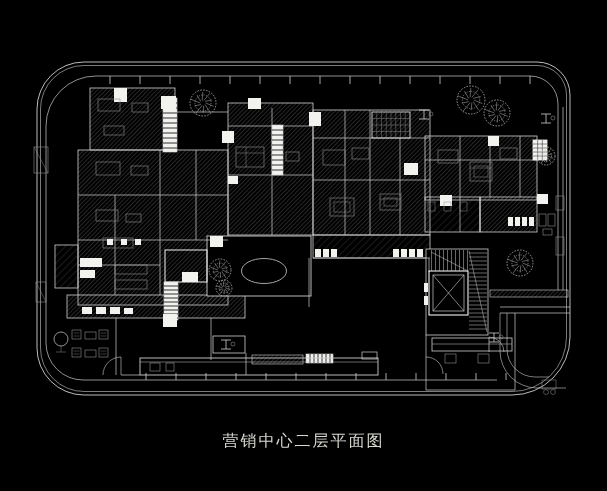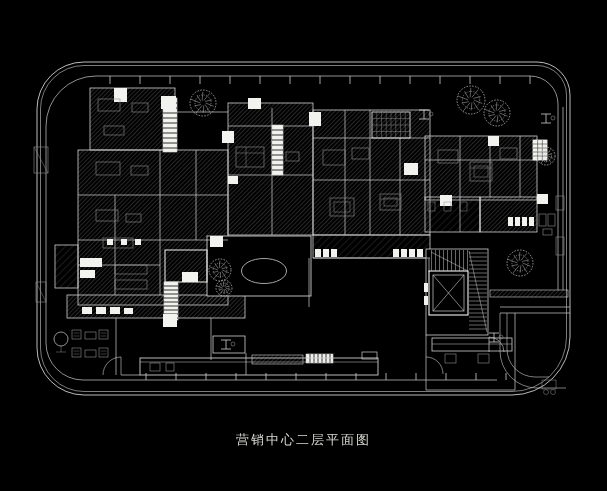--- a/index.html
+++ b/index.html
@@ -1,20 +1,20 @@
 <!DOCTYPE html>
 <html><head>
 <meta charset="utf-8">
 <style>
   html,body{margin:0;padding:0;background:#000;}
   .stage{position:relative;width:607px;height:491px;background:#000;overflow:hidden;
          font-family:"DejaVu Sans",sans-serif;}
   .stage svg{position:absolute;left:0;top:0;}
   .caption{position:absolute;left:0;top:431px;width:100%;text-align:center;
-           font-size:13px;letter-spacing:2px;font-weight:500;}
+           font-size:16px;letter-spacing:2px;font-weight:500;}
 </style>
 </head>
 <body>
 
 <div class="stage">
   <svg id="plan-svg" width="607" height="491" viewBox="0 0 607 491">
     <defs>
       <pattern id="hd" width="3" height="3" patternUnits="userSpaceOnUse" patternTransform="rotate(45)">
         <line x1="0" y1="0" x2="0" y2="3" stroke="#8e8e8e" stroke-width="0.55"></line>
       </pattern>

